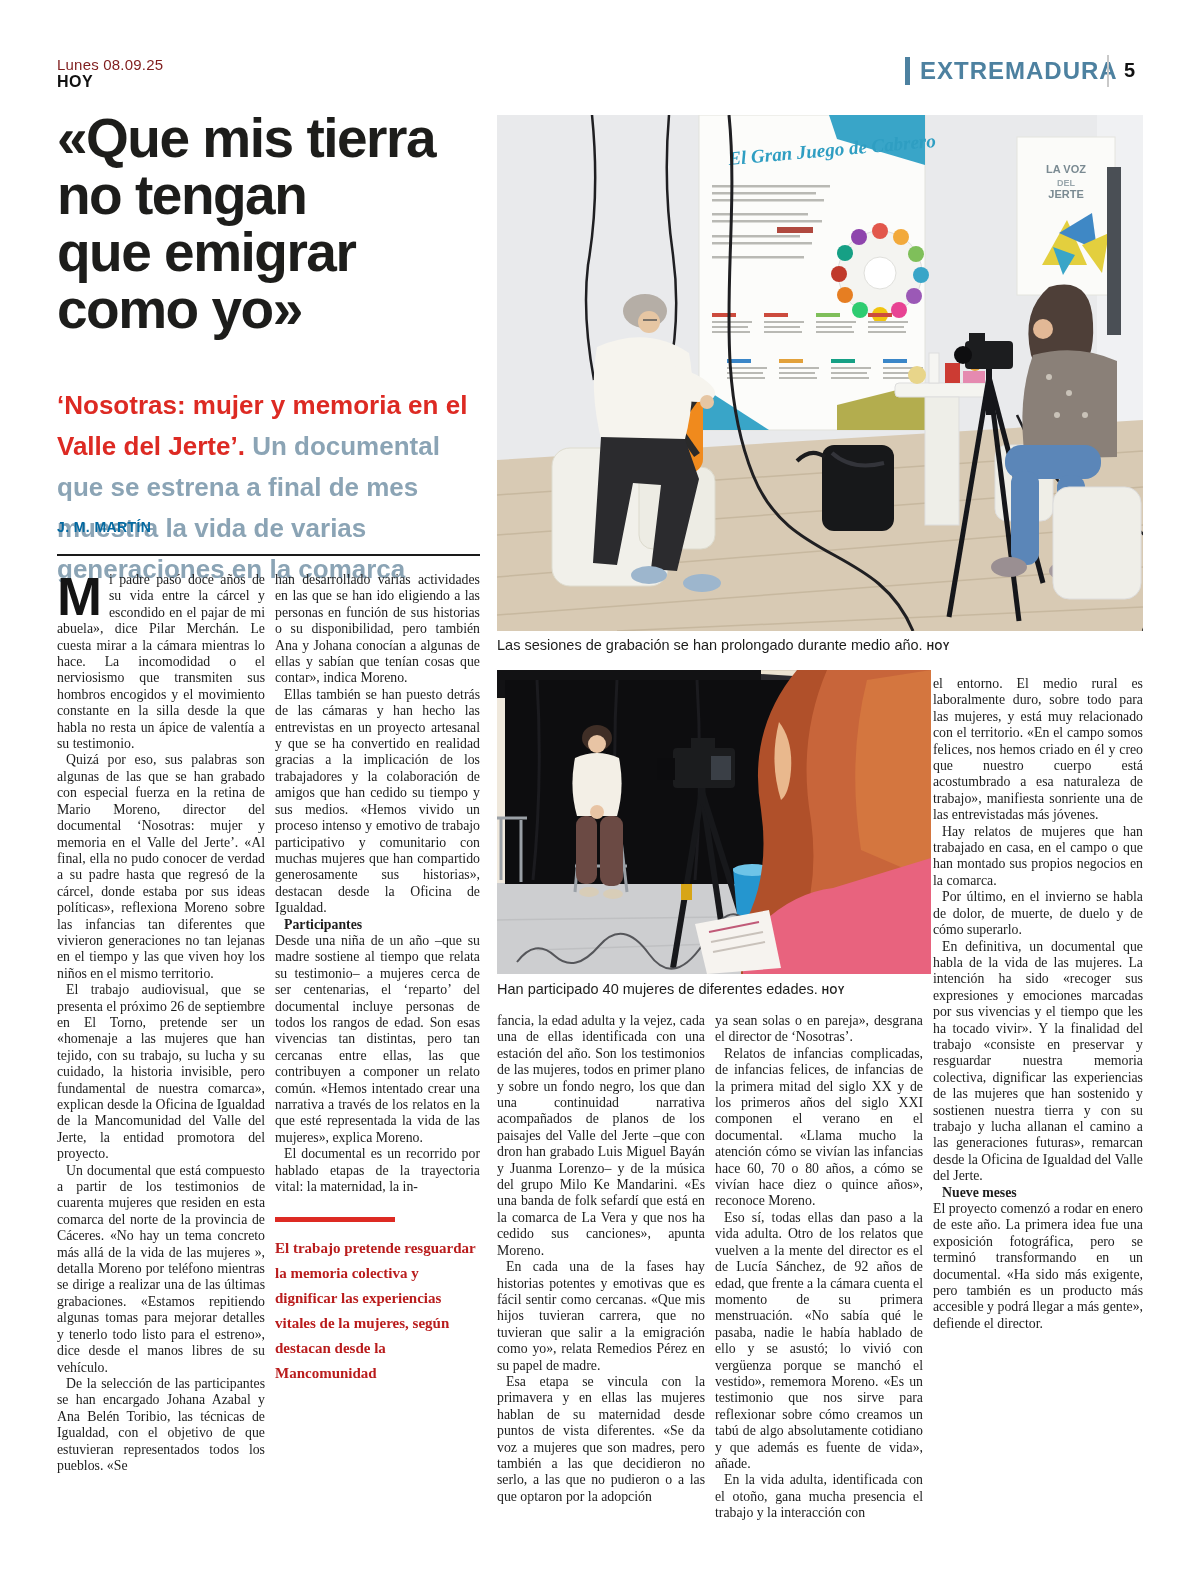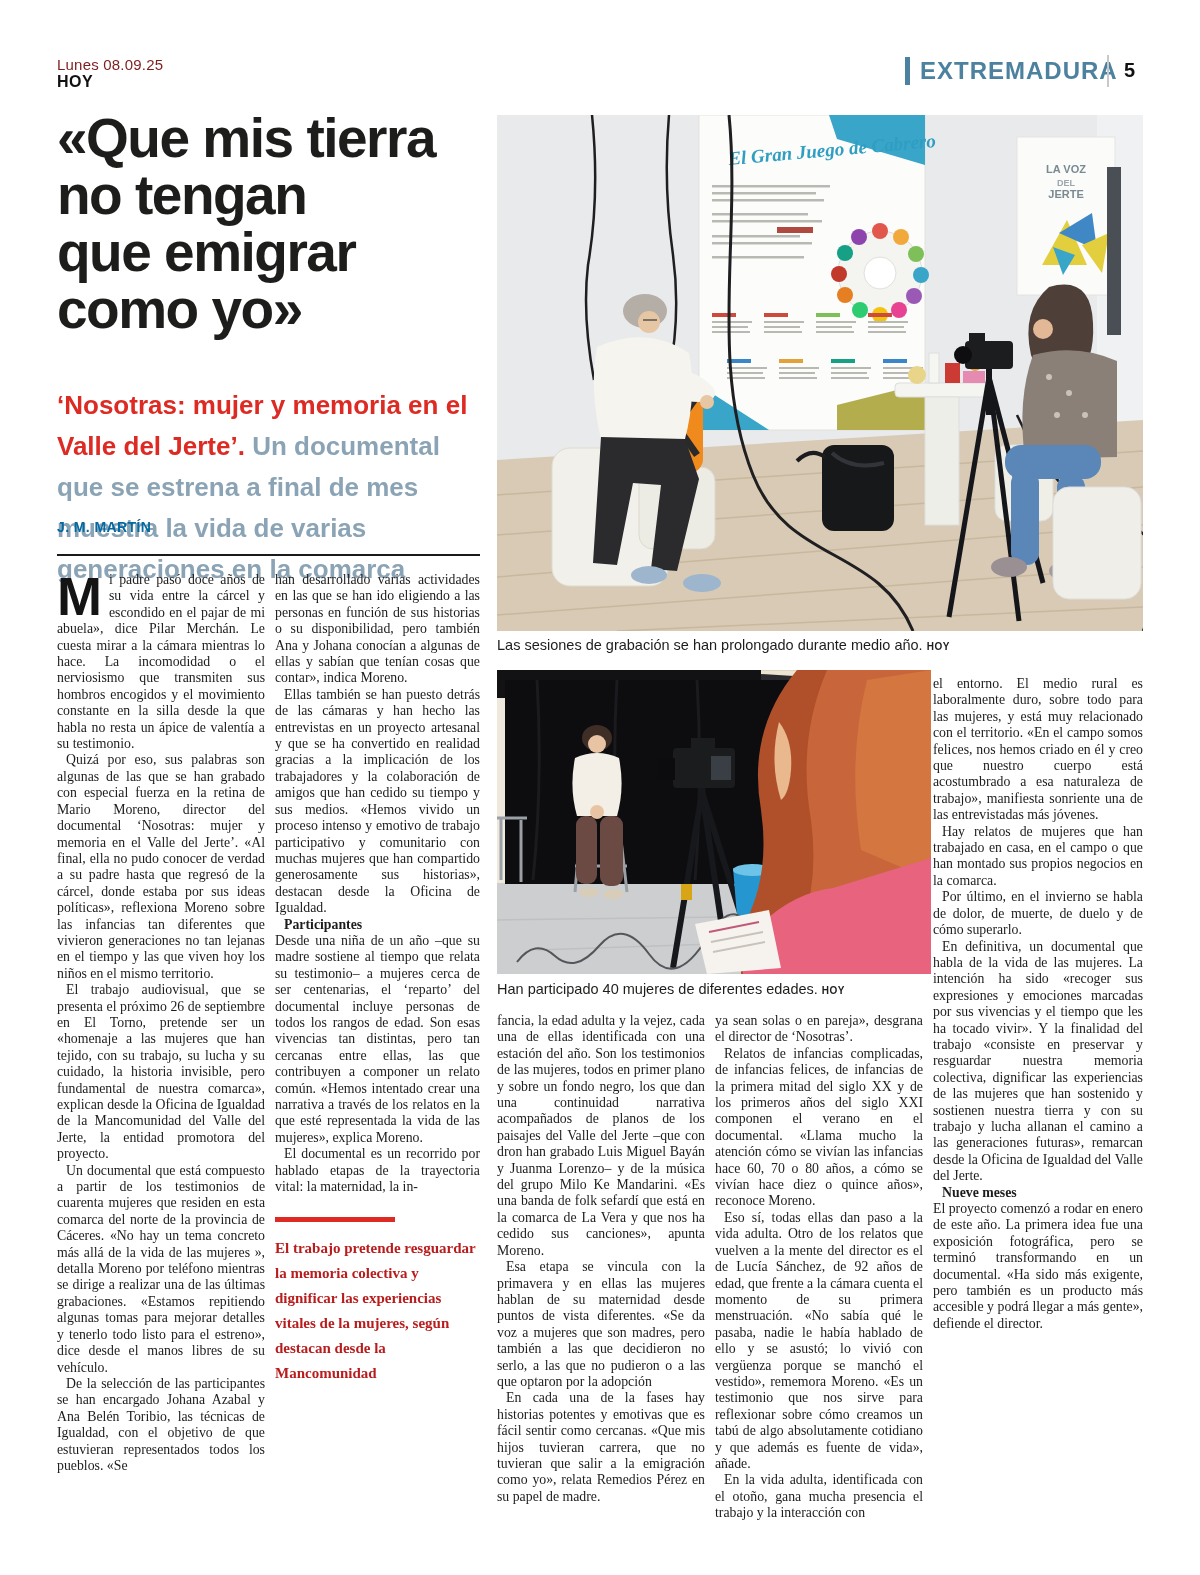--- a/index.html
+++ b/index.html
@@ -354,22 +354,22 @@
           <line x1="214" y1="272" x2="266" y2="262" stroke="#c9c2bb" stroke-width="2"></line>
           <line x1="216" y1="282" x2="268" y2="272" stroke="#c9c2bb" stroke-width="2"></line>
         </g>
       </g>
     </svg>
   </div>
   <div class="caption" style="left:497px;top:980px;width:434px;"><span>Han participado 40 mujeres de diferentes edades.</span> <span class="credit">HOY</span></div>
 
   <div class="col bodytext" style="left:497px;top:1013px;width:208px;">
     <p class="noindent">fancia, la edad adulta y la vejez, cada una de ellas identificada con una estación del año. Son los testimonios de las mujeres, todos en primer plano y sobre un fondo negro, los que dan una continuidad narrativa acompañados de planos de los paisajes del Valle del Jerte –que con dron han grabado Luis Miguel Bayán y Juanma Lorenzo– y de la música del grupo Milo Ke Mandarini. «Es una banda de folk sefardí que está en la comarca de La Vera y que nos ha cedido sus canciones», apunta Moreno.</p>
+    <p>En cada una de la fases hay historias potentes y emotivas que es fácil sentir como cercanas. «Que mis hijos tuvieran carrera, que no tuvieran que salir a la emigración como yo», relata Remedios Pérez en su papel de madre.</p>
     <p>Esa etapa se vincula con la primavera y en ellas las mujeres hablan de su maternidad desde puntos de vista diferentes. «Se da voz a mujeres que son madres, pero también a las que decidieron no serlo, a las que no pudieron o a las que optaron por la adopción</p>
-    <p>En cada una de la fases hay historias potentes y emotivas que es fácil sentir como cercanas. «Que mis hijos tuvieran carrera, que no tuvieran que salir a la emigración como yo», relata Remedios Pérez en su papel de madre.</p>
   </div>
 
   <div class="col bodytext" style="left:715px;top:1013px;width:208px;">
     <p class="noindent">ya sean solas o en pareja», desgrana el director de ‘Nosotras’.</p>
     <p>Relatos de infancias complicadas, de infancias felices, de infancias de la primera mitad del siglo XX y de los primeros años del siglo XXI componen el verano en el documental. «Llama mucho la atención cómo se vivían las infancias hace 60, 70 o 80 años, a cómo se vivían hace diez o quince años», reconoce Moreno.</p>
     <p>Eso sí, todas ellas dan paso a la vida adulta. Otro de los relatos que vuelven a la mente del director es el de Lucía Sánchez, de 92 años de edad, que frente a la cámara cuenta el momento de su primera menstruación. «No sabía qué le pasaba, nadie le había hablado de ello y se asustó; lo vivió con vergüenza porque se manchó el vestido», rememora Moreno. «Es un testimonio que nos sirve para reflexionar sobre cómo creamos un tabú de algo absolutamente cotidiano y que además es fuente de vida», añade.</p>
     <p>En la vida adulta, identificada con el otoño, gana mucha presencia el trabajo y la interacción con</p>
   </div>
 
   <div class="col bodytext" style="left:933px;top:676px;width:210px;">

